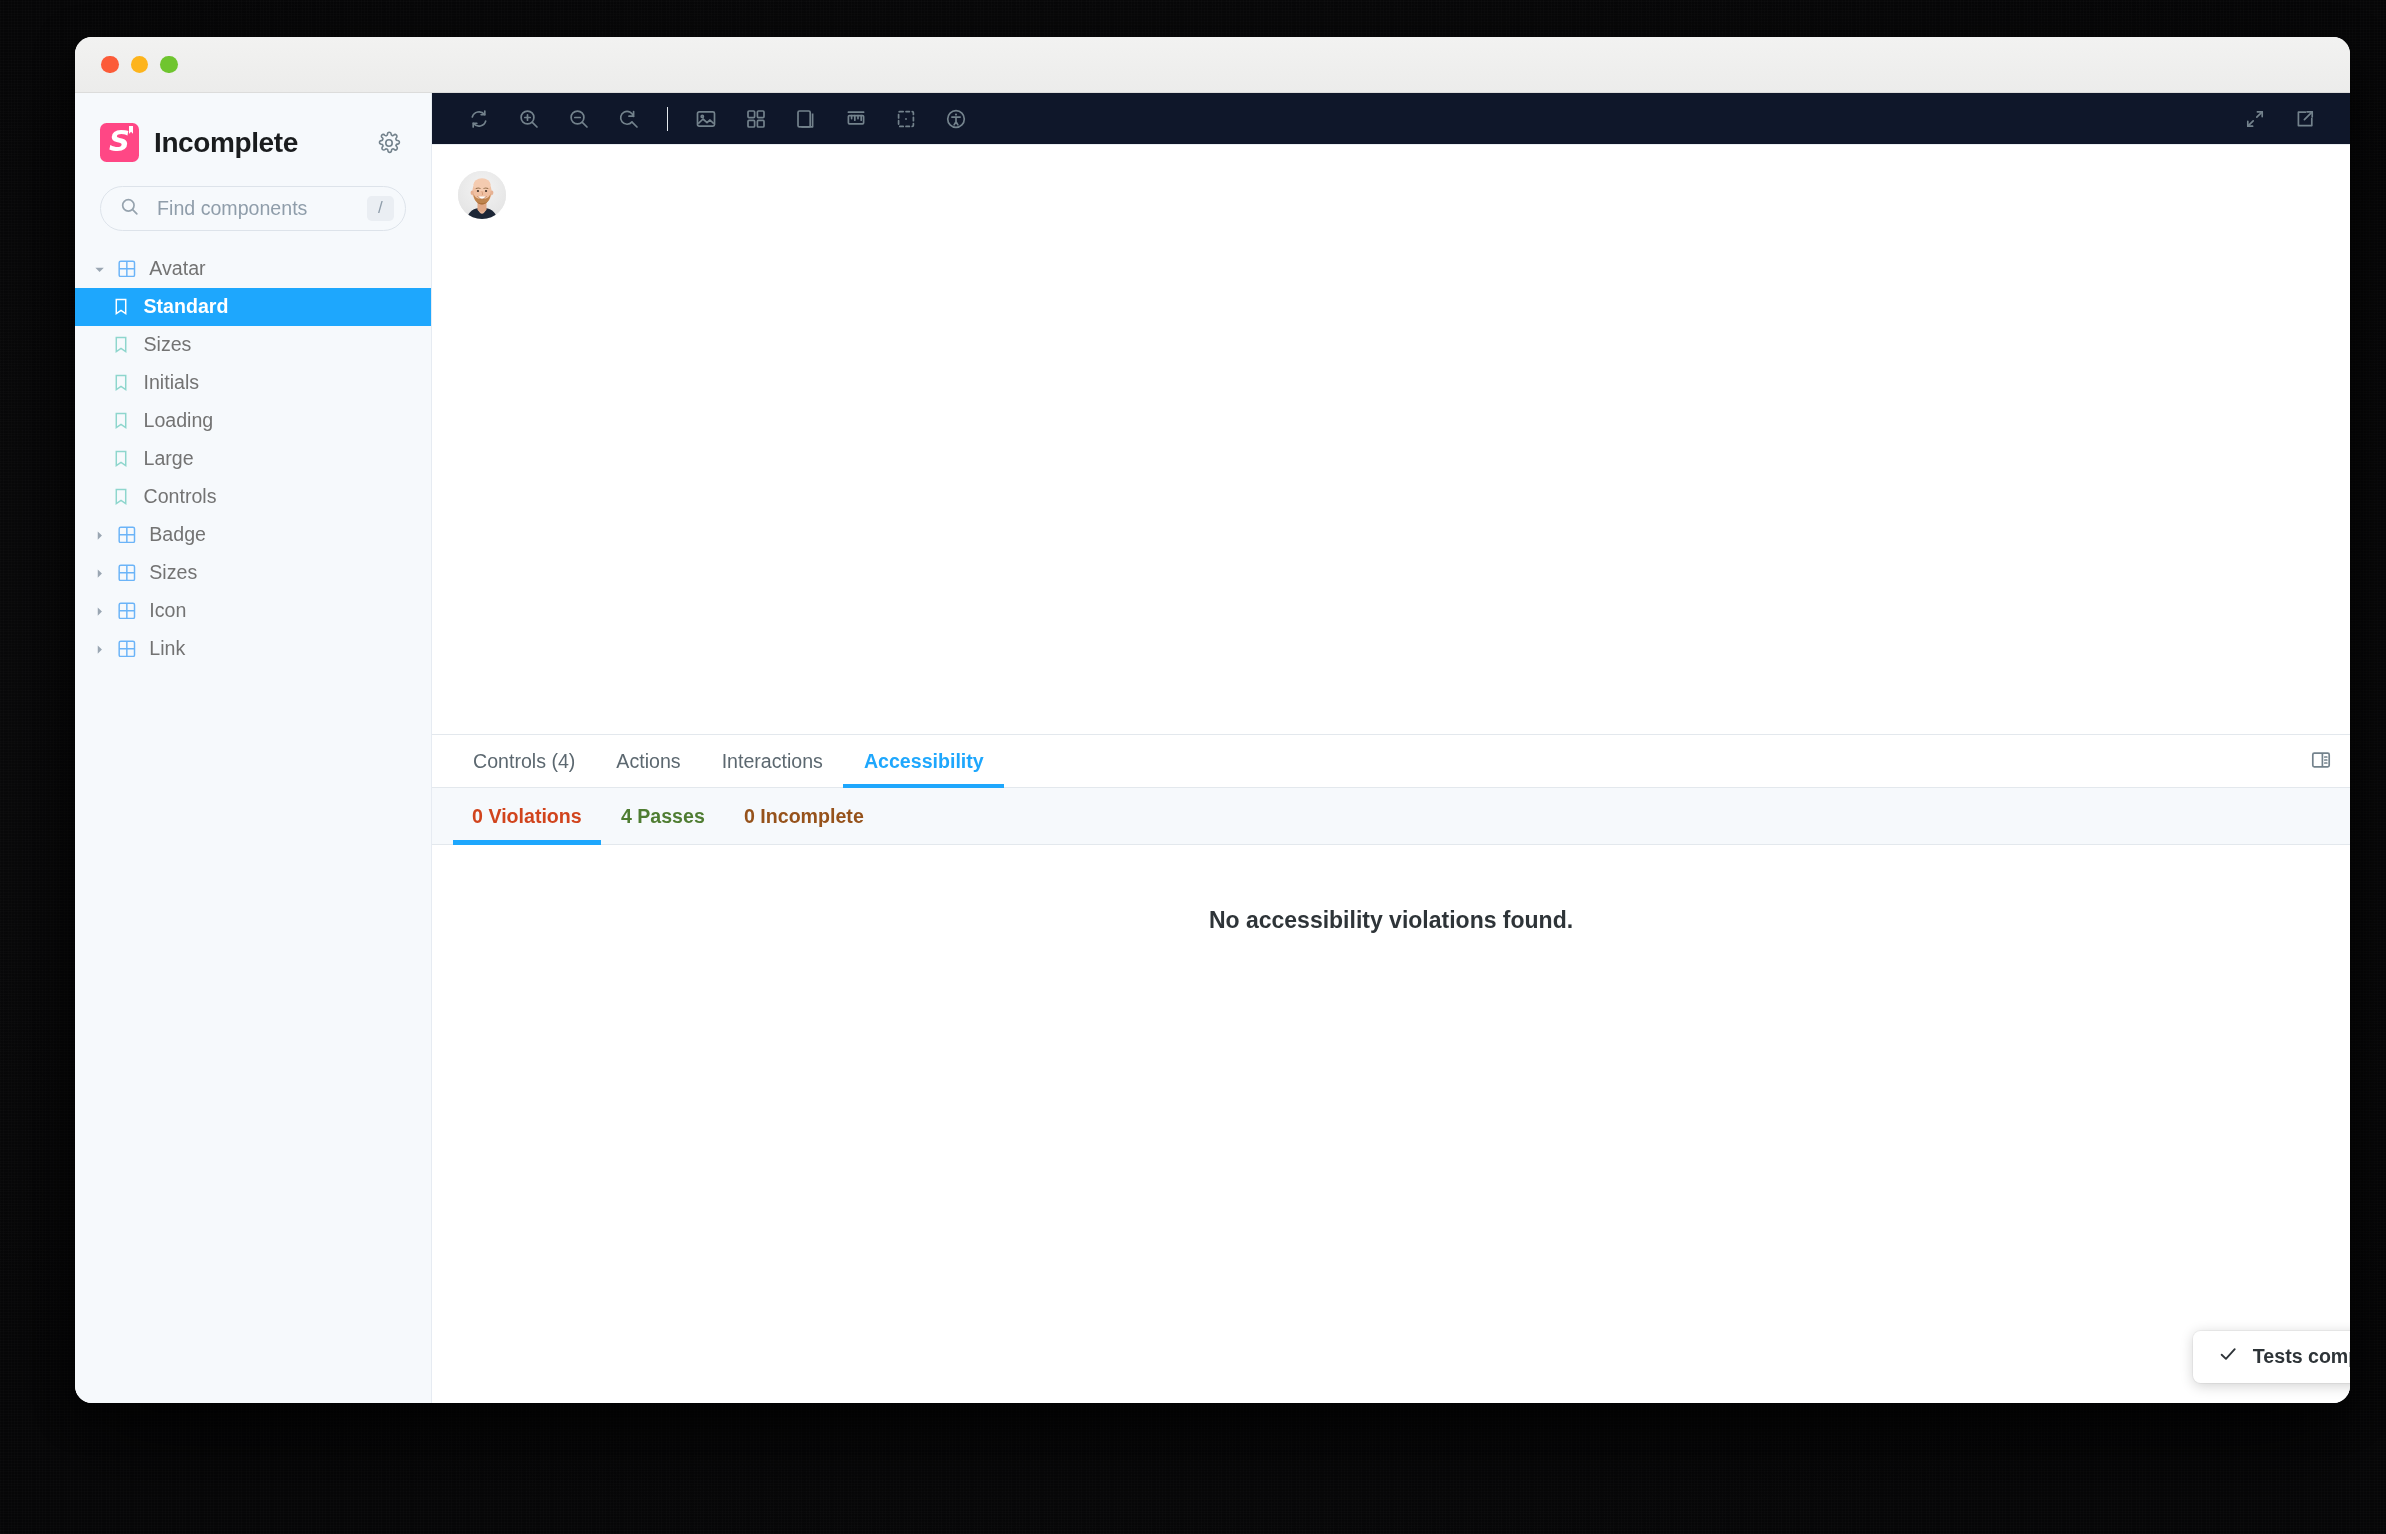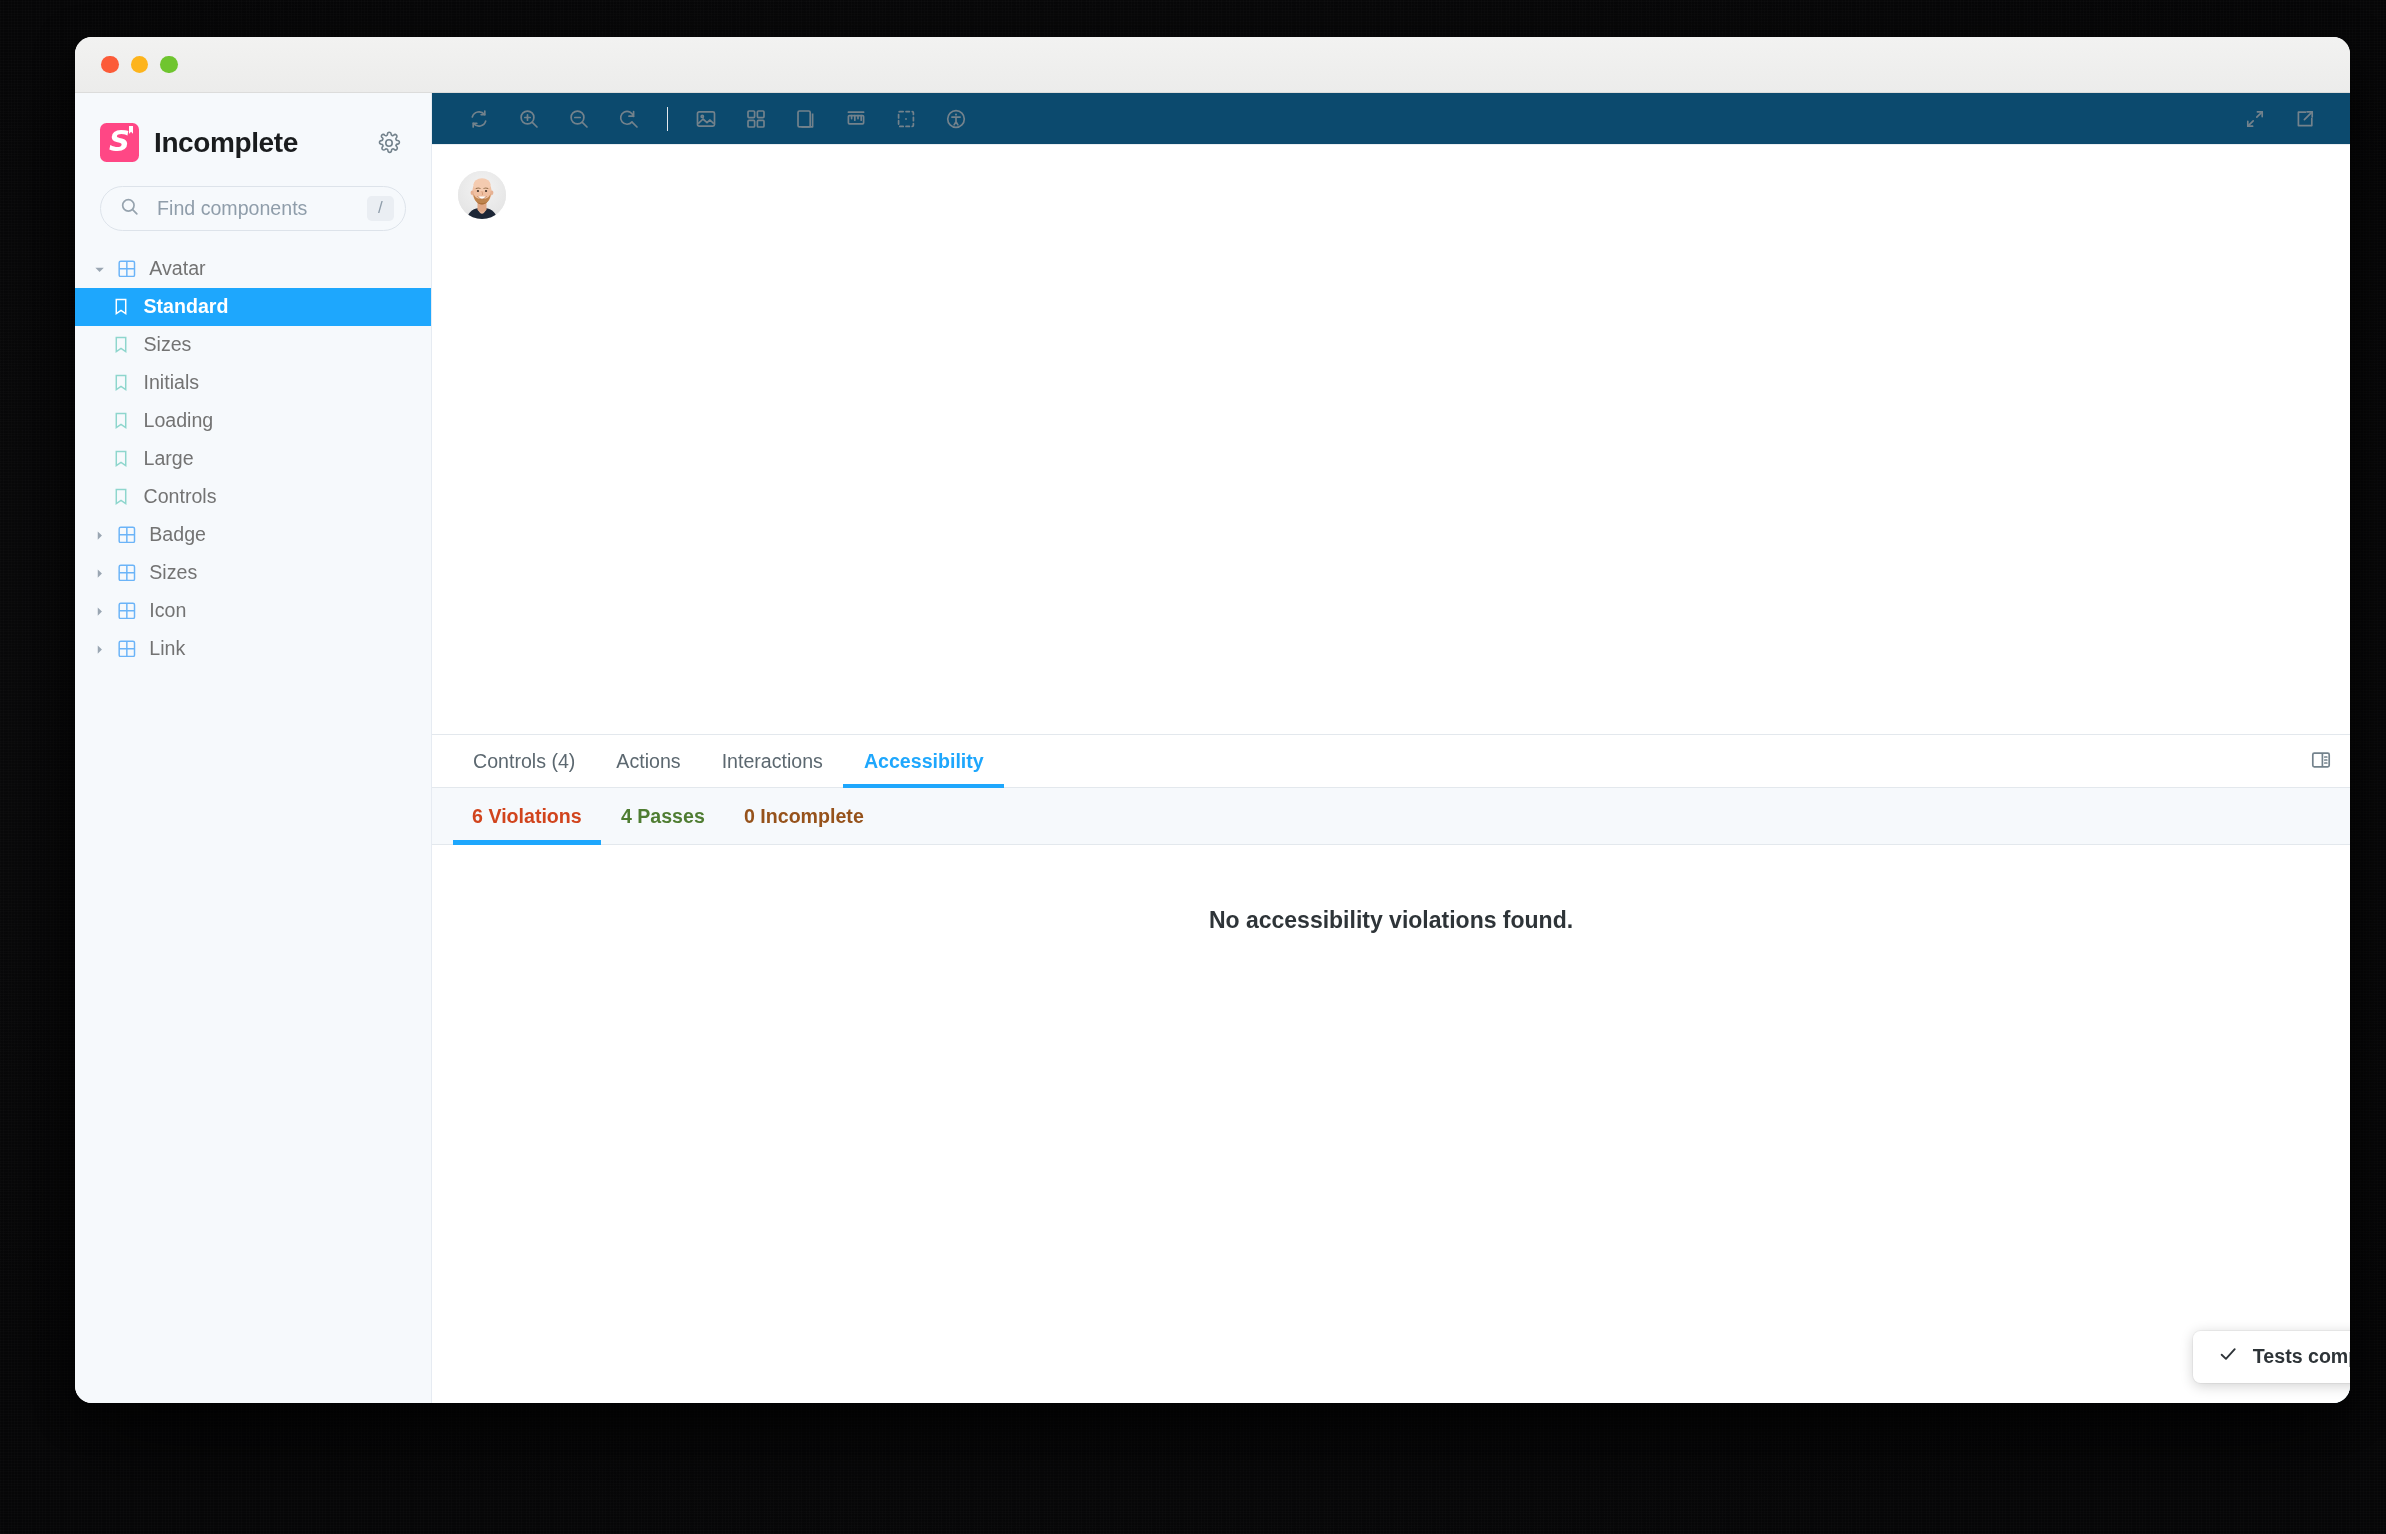--- a/index.html
+++ b/index.html
@@ -184,21 +184,21 @@
   }
   .node .nodecaret { flex: 0 0 11.2px; }
   .icon-slot { display: flex; align-items: center; justify-content: center; width: 20.5px; flex: 0 0 20.5px; }
 
   
   .main {
     flex: 1;
     min-width: 0;
     display: flex;
     flex-direction: column;
-    background: #0c4a6e;
+    background: #0f172a;
   }
 
   .preview-toolbar {
     height: 52px;
     flex: 0 0 52px;
     border-bottom: 0.9px solid #eaeef2;
     display: flex;
     align-items: center;
     padding: 0 20.5px 0 22.4px;
     gap: 0;
@@ -691,21 +691,21 @@
                 <rect x="3.8" y="5.2" width="16.4" height="13.6" rx="1.5"></rect>
                 <path d="M13.4 5.2v13.6"></path>
                 <path d="M15.8 9h2M15.8 12h2M15.8 15h2" stroke-linecap="round"></path>
               </svg>
             </span>
           </div>
         </div>
 
         <div class="subtabs">
           <div class="stab violations active">
-            <span>6 Violations</span>
+            <span>0 Violations</span>
           </div>
           <div class="stab passes">
             <span>4 Passes</span>
           </div>
           <div class="stab incomplete">
             <span>0 Incomplete</span>
           </div>
         </div>
 
         <div class="panel-content">

